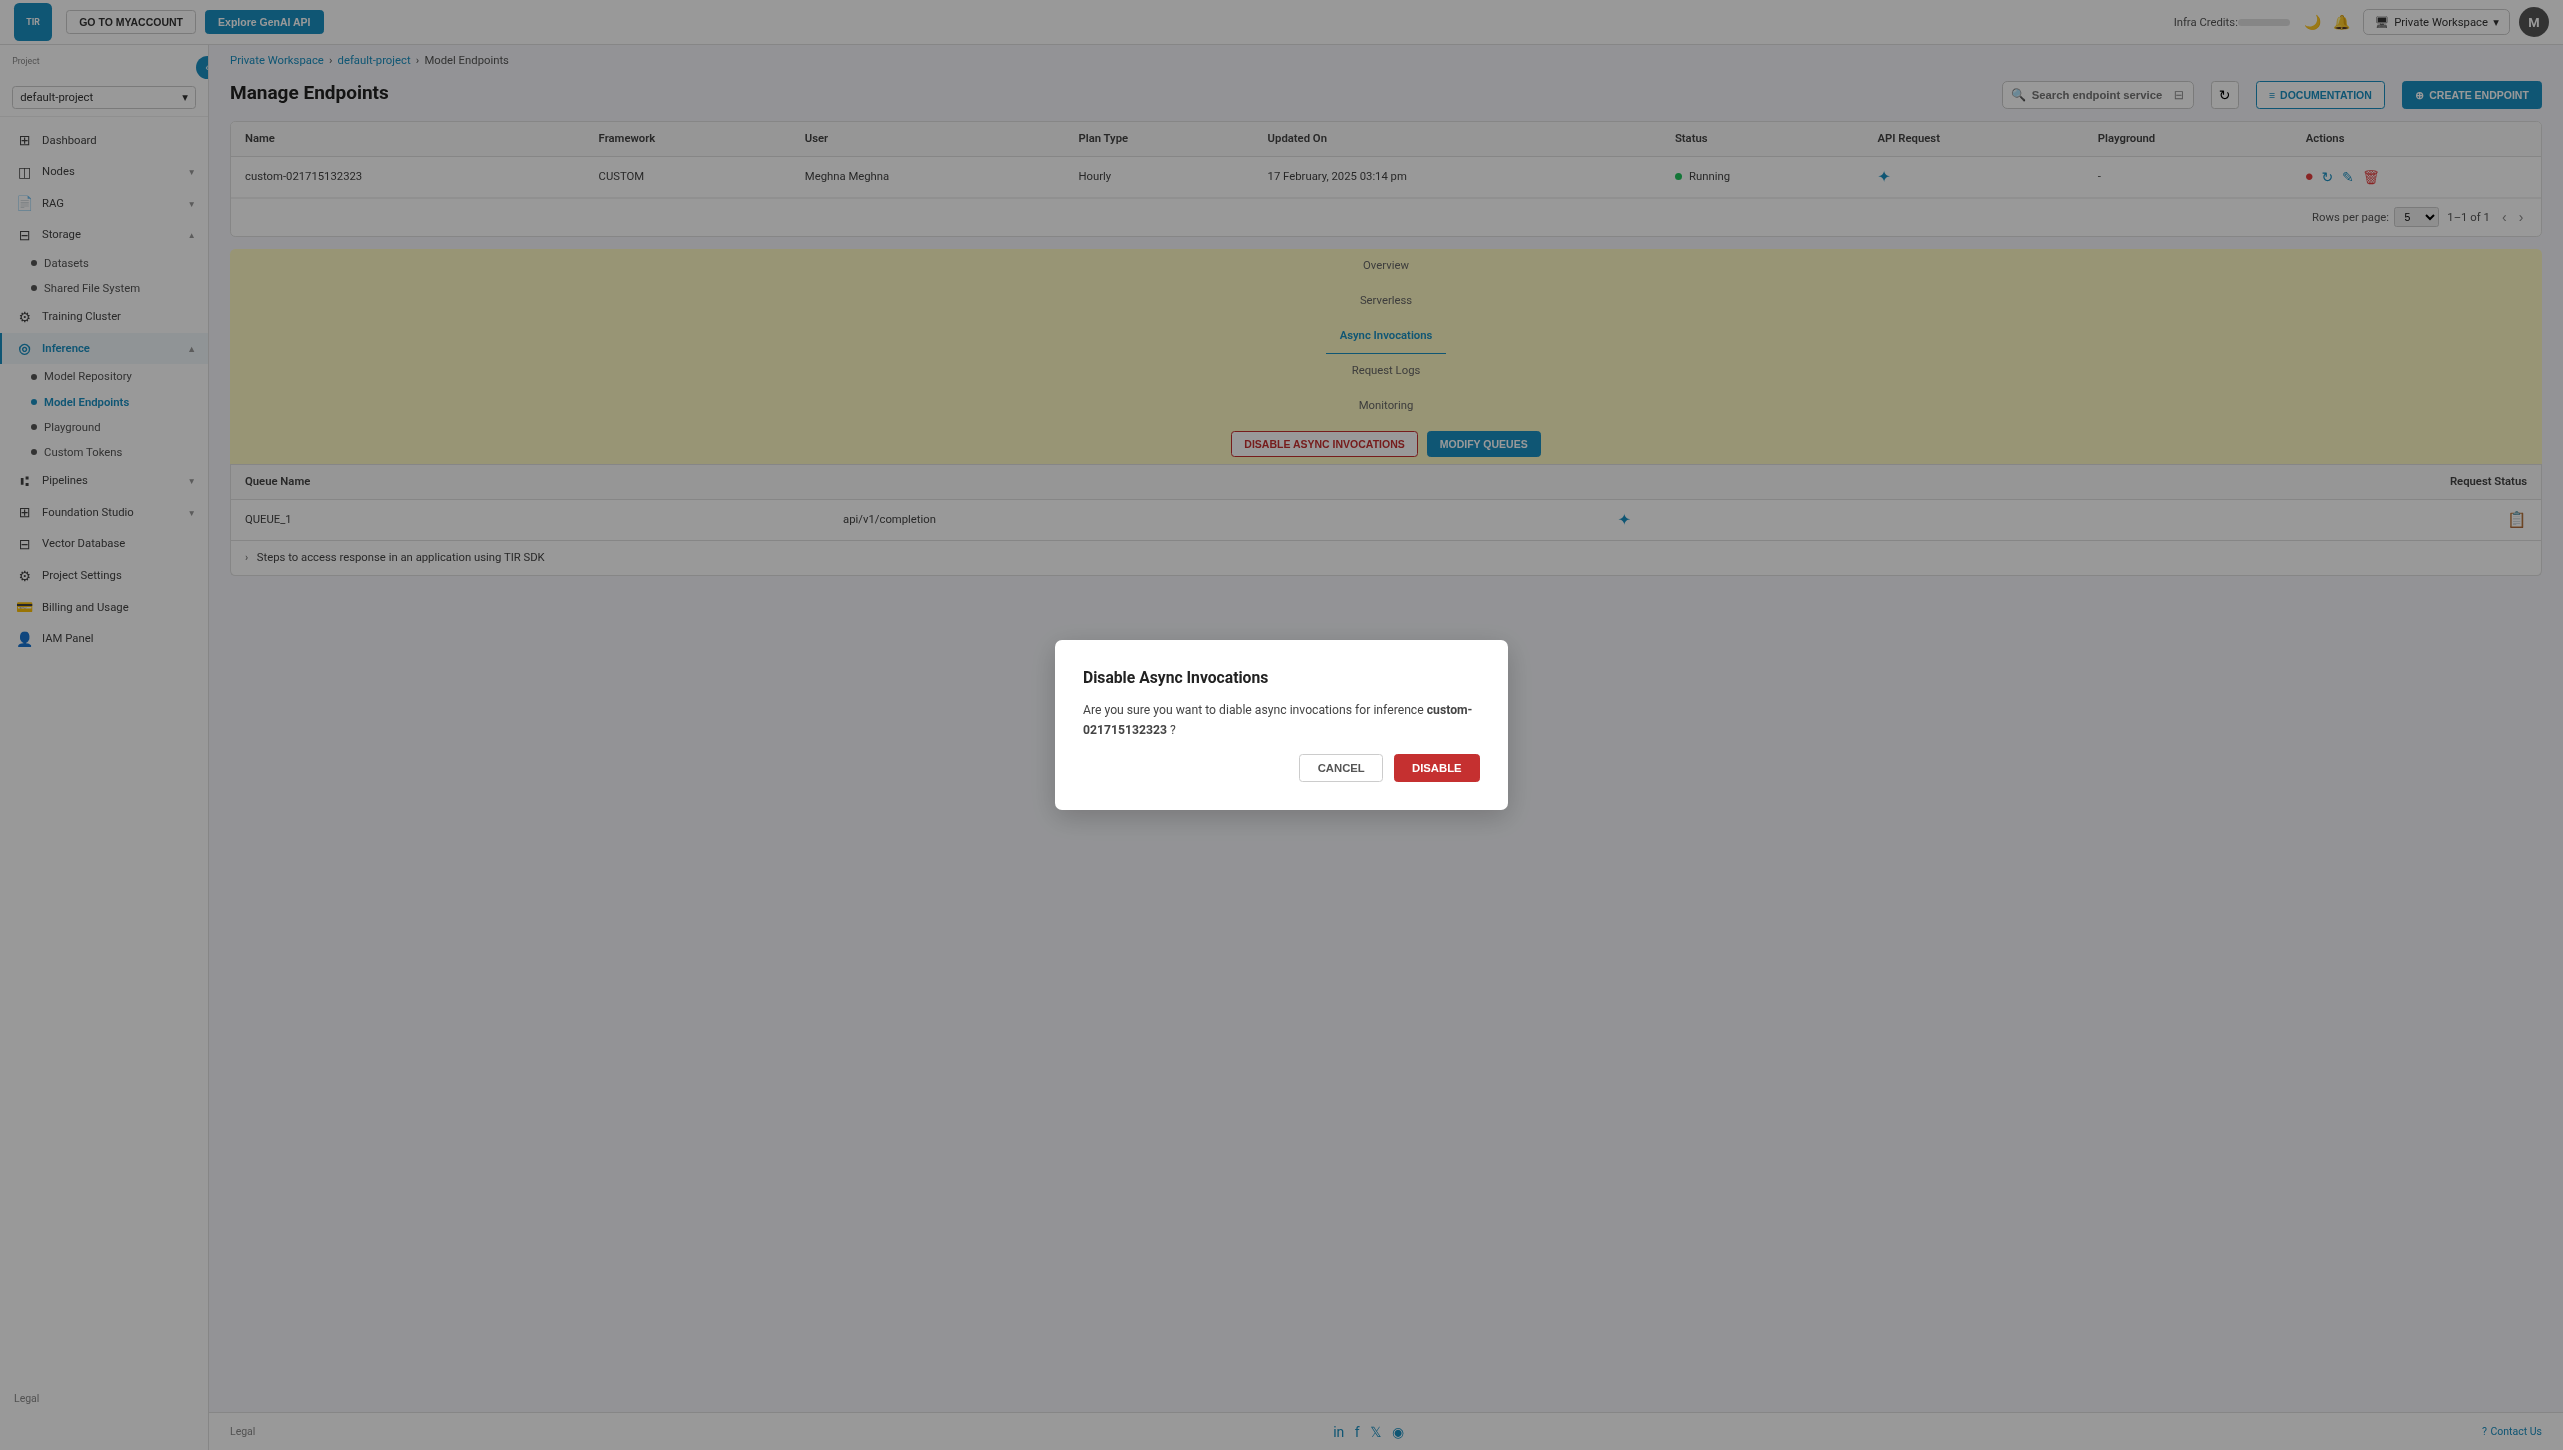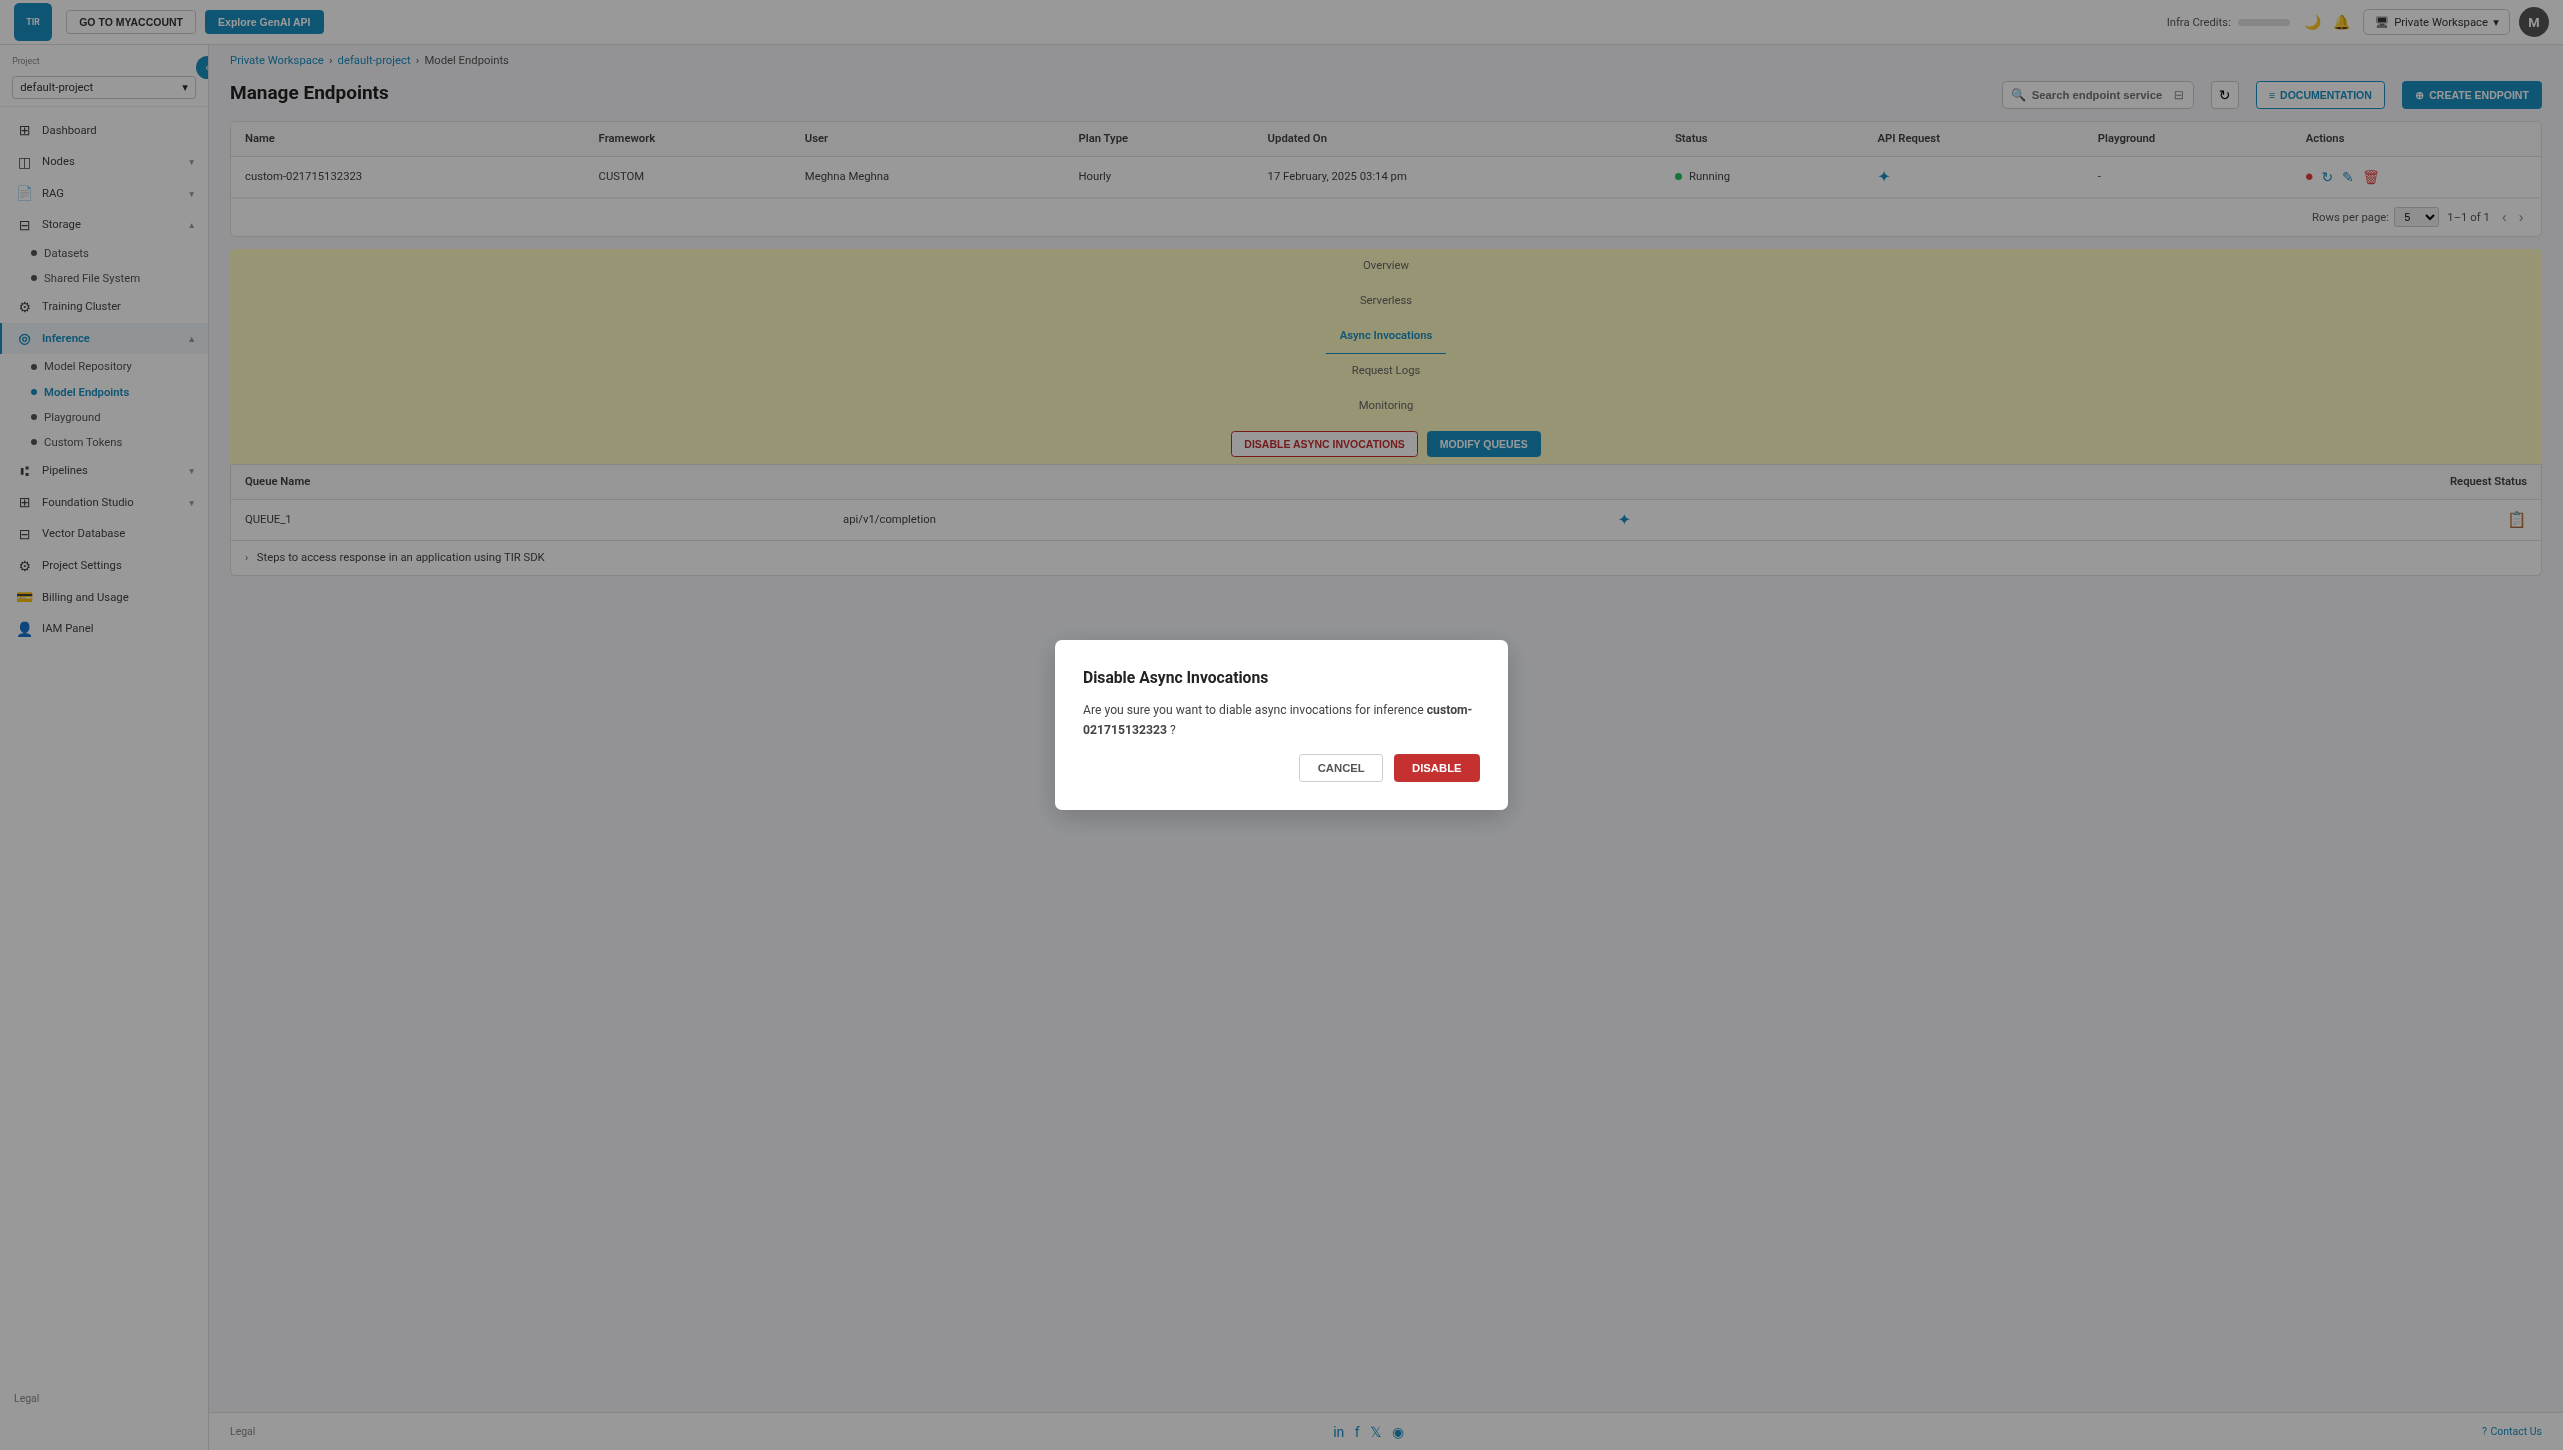--- a/index.html
+++ b/index.html
@@ -8,34 +8,34 @@
     
     .header {
       display: flex; align-items: center; background: #fff; border-bottom: 0.9px solid #e0e0e0;
       padding: 0 14px; height: 45px; position: fixed; top: 0; left: 0; right: 0; z-index: 100;
     }
     .header-logo { display: flex; align-items: center; gap: 5.2px; margin-right: 14px; }
     .logo-box { width: 38px; height: 38px; background: #1a8fc1; border-radius: 5.2px; display: flex; align-items: center; justify-content: center; color: #fff; font-weight: 700; font-size: 8.7px; text-align: center; line-height: 1.2; }
     .header-btn { padding: 5.2px 12.2px; border-radius: 3.5px; font-size: 10.5px; font-weight: 600; cursor: pointer; border: 0.9px solid #ccc; background: #fff; color: #333; }
     .header-btn.primary { background: #1a8fc1; color: #fff; border-color: #1a8fc1; }
     .header-spacer { flex: 1; }
-    .infra-credits { display: flex; align-items: center; gap: 7px; font-size: 11.3px; color: #555; margin-right: 14px; }
+    .infra-credits { display: flex; align-items: center; font-size: 11.3px; color: #555; margin-right: 14px; }
     .credits-bar { width: 52px; height: 7px; background: #e0e0e0; border-radius: 3.5px; }
     .header-icons { display: flex; align-items: center; gap: 12.2px; margin-right: 12.2px; }
     .icon-btn { background: none; border: none; cursor: pointer; font-size: 14px; color: #555; }
     .workspace-btn { display: flex; align-items: center; gap: 5.2px; border: 0.9px solid #ccc; border-radius: 5.2px; padding: 5.2px 10.5px; background: #fff; cursor: pointer; font-size: 11.3px; color: #333; }
     .avatar { width: 30px; height: 30px; border-radius: 50%; background: #555; color: #fff; display: flex; align-items: center; justify-content: center; font-weight: 700; font-size: 13px; margin-left: 8.7px; }
 
     
     .layout { display: flex; margin-top: 45px; height: calc(100vh - 45px); }
 
     
     .sidebar { width: 209px; background: #fff; border-right: 0.9px solid #e0e0e0; display: flex; flex-direction: column; overflow-y: auto; flex-shrink: 0; padding-bottom: 35px; }
     .sidebar-project { padding: 10.5px 12.2px 7px; border-bottom: 0.9px solid #eee; }
-    .sidebar-project-label { font-size: 8.7px; color: #888; margin-bottom: 10px; }
+    .sidebar-project-label { font-size: 8.7px; color: #888; margin-bottom: 20px; }
     .sidebar-project-select { display: flex; align-items: center; justify-content: space-between; border: 0.9px solid #ccc; border-radius: 3.5px; padding: 4.4px 7px; font-size: 11.3px; cursor: pointer; }
     .sidebar-collapse-btn { width: 23px; height: 23px; background: #1a8fc1; border-radius: 50%; display: flex; align-items: center; justify-content: center; color: #fff; font-size: 10.5px; cursor: pointer; position: absolute; right: -11.3px; top: 10.5px; z-index: 10; }
     .sidebar-header-row { position: relative; }
     .sidebar-nav { padding: 7px 0; }
     .nav-item { display: flex; align-items: center; gap: 8.7px; padding: 7.8px 14px; cursor: pointer; color: #444; font-size: 11.3px; border-left: 2.6px solid transparent; }
     .nav-item.active { color: #1a8fc1; font-weight: 600; border-left-color: #1a8fc1; background: #f0f7fb; }
     .nav-item .nav-icon { font-size: 14px; width: 17.4px; text-align: center; }
     .nav-item .nav-arrow { margin-left: auto; font-size: 9.6px; color: #999; }
     .nav-sub-item { display: flex; align-items: center; gap: 7px; padding: 6.1px 14px 6.1px 31px; cursor: pointer; font-size: 11.3px; color: #555; }
     .nav-sub-item.active { color: #1a8fc1; font-weight: 600; }

